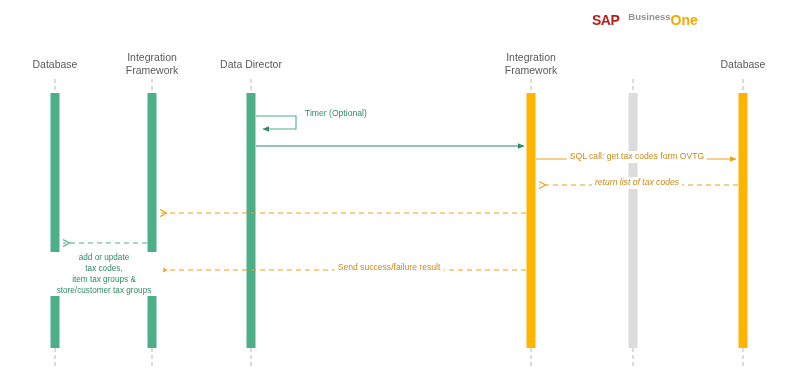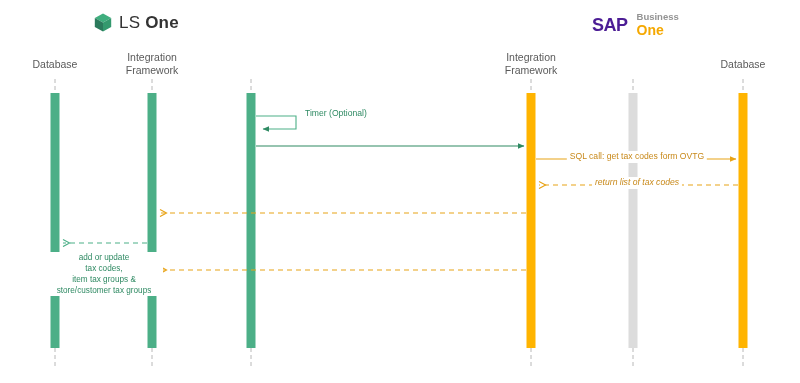--- a/index.html
+++ b/index.html
@@ -35,30 +35,29 @@
     font-size: 17px;
     color: #333333;
     letter-spacing: 0.2px;
     line-height: 1;
     white-space: nowrap;
   }
   .lsone-text .light { font-weight: 400; }
   .lsone-text .bold  { font-weight: 700; }
 
   .sap-word {
-    font-size: 18px;
+    font-size: 14px;
     font-weight: 700;
-    color: #4c1d95;
+    color: #b91c1c;
     letter-spacing: -0.5px;
     line-height: 1;
     font-family: "Liberation Sans", sans-serif;
   }
   .sap-stack {
     display: flex;
-    flex-direction: column;
     line-height: 1;
     margin-left: 2px;
   }
   .sap-business {
     font-size: 9.5px;
     font-weight: 700;
     color: #939393;
     line-height: 1.05;
   }
   .sap-one {
@@ -101,40 +100,33 @@
   }
   .msg-label.green  { color: #2f8a63; }
   .msg-label.orange { color: #c8891a; }
   .msg-label.small  { font-size: 8.2px; }
 </style>
 </head>
 <body>
 
 <div id="diagram-root">
 
-  <div class="logo" id="lsone-logo">
-    <svg width="18" height="19" viewBox="0 0 18 19">
-      <polygon points="9,0.6 17.2,5.1 9,9.6 0.8,5.1" fill="#3fae7e"></polygon>
-      <polygon points="0.8,5.1 9,9.6 9,18.4 0.8,13.9" fill="#2b7a5c"></polygon>
-      <polygon points="9,9.6 17.2,5.1 17.2,13.9 9,18.4" fill="#34996e"></polygon>
-    </svg>
-    <span class="lsone-text"><span class="light">LS </span><span class="bold">One</span></span>
-  </div>
 
   <div class="logo" id="sap-logo">
     <span class="sap-word">SAP</span>
     <span class="sap-stack">
       <span class="sap-business">Business</span>
       <span class="sap-one">One</span>
     </span>
   </div>
 
   <div class="participant" style="left:55px;  top:58px;">Database</div>
   <div class="participant" style="left:152px; top:51px;">Integration
 Framework</div>
+  <div class="participant" style="left:251px; top:58px;">Data Director</div>
   <div class="participant" style="left:531px; top:51px;">Integration
 Framework</div>
   <div class="participant" style="left:743px; top:58px;">Database</div>
 
   <svg id="seq-canvas">
     <defs>
       <marker id="arrow-green" markerWidth="7" markerHeight="7" refX="6" refY="3.1" orient="auto" markerUnits="userSpaceOnUse">
         <path d="M0,0.4 L6.4,3.1 L0,5.8 Z" fill="#2f8a63"></path>
       </marker>
       <marker id="arrow-orange" markerWidth="7" markerHeight="7" refX="6" refY="3.1" orient="auto" markerUnits="userSpaceOnUse">
@@ -210,14 +202,15 @@
   <div class="msg-label orange" style="left:637px; top:151px;">SQL call: get tax codes form OVTG</div>
 
   <div class="msg-label orange" style="left:637px; top:177px;font-style:italic;">return list of tax codes</div>
 
 
   <div class="msg-label green small" style="left:104px; top:252px; width:118px;">add or update
 tax codes,
 item tax groups &amp;
 store/customer tax groups</div>
 
+  <div class="msg-label orange" style="left:389px; top:262px;">Send success/failure result</div>
 
 </div>
 
 </body></html>

